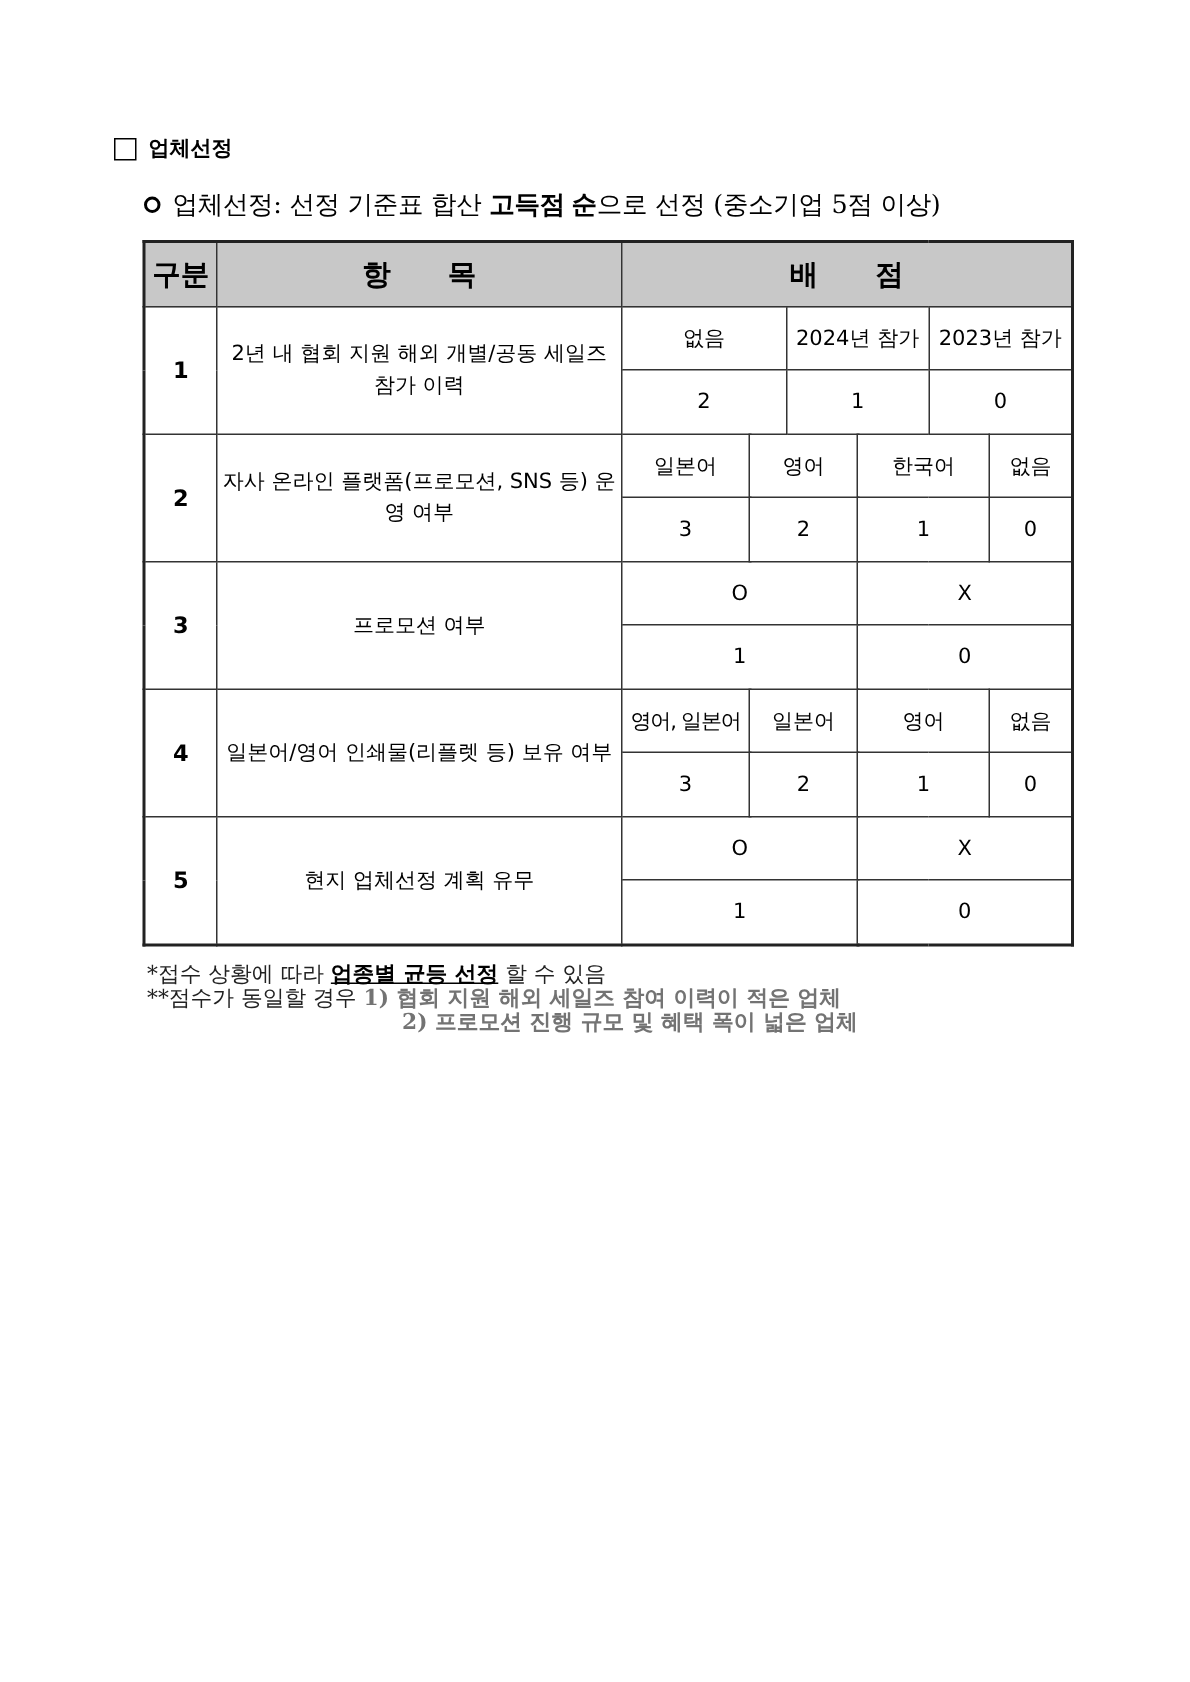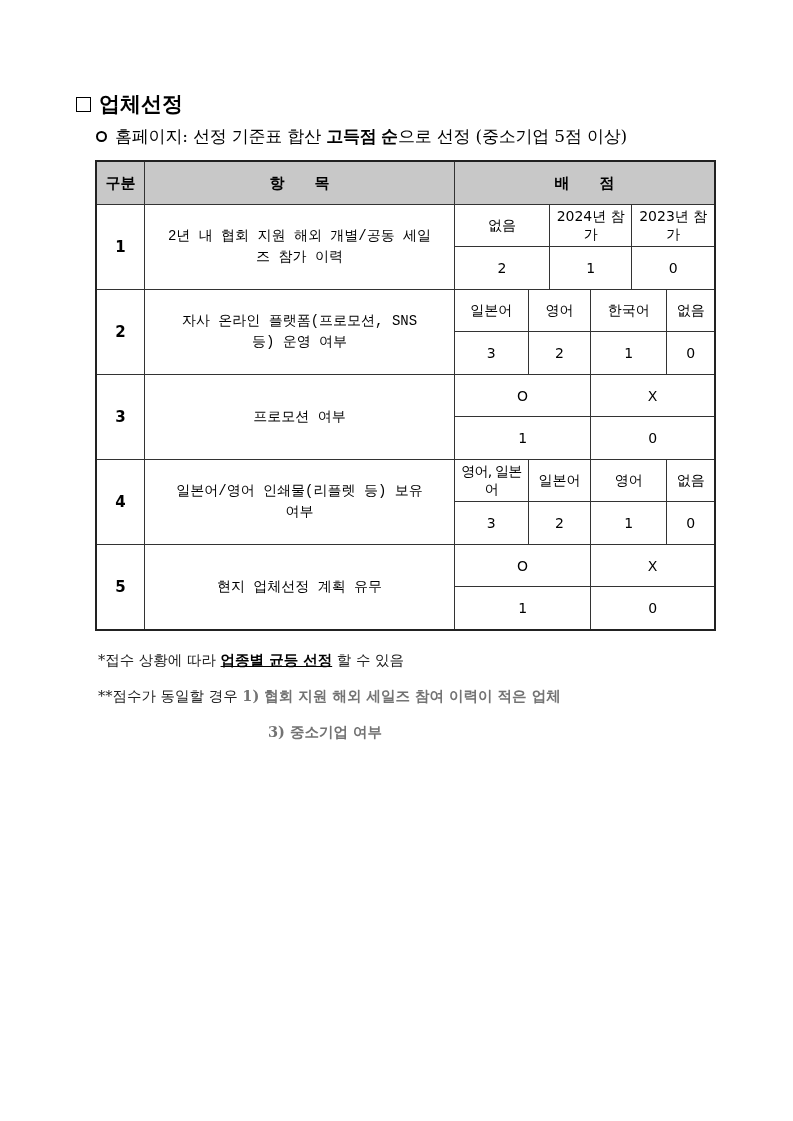--- a/index.html
+++ b/index.html
@@ -1,53 +1,53 @@
 <!DOCTYPE html>
 <html><head>
 <meta charset="utf-8">
 <style>
   html,body{margin:0;padding:0;background:#ffffff;}
   body{width:793px;height:1121px;position:relative;overflow:hidden;
        font-family:"DejaVu Serif","Liberation Serif",serif;color:#000;}
-  .section-title{position:absolute;left:76px;top:90px;font-size:21px;font-weight:bold;
+  .section-title{position:absolute;left:76px;top:90px;font-size:14px;font-weight:bold;
        font-family:"DejaVu Sans","Liberation Sans",sans-serif;display:flex;align-items:center;gap:8px;}
   .section-title .box{display:inline-block;width:15px;height:15px;border:1.6px solid #000;box-sizing:border-box;}
   .criteria{position:absolute;left:96px;top:125px;font-size:17px;display:flex;align-items:center;gap:8px;letter-spacing:-0.2px;}
   .criteria .circle{display:inline-block;width:11px;height:11px;border:2.5px solid #000;border-radius:50%;box-sizing:border-box;}
   .criteria b{font-family:Liberation Sans, sans-serif;}
 
   table.score{position:absolute;left:95px;top:160px;width:621px;border-collapse:collapse;
        font-family:"DejaVu Sans","Liberation Sans",sans-serif;font-size:14px;}
   table.score td, table.score th{border:1px solid #333;padding:0;text-align:center;vertical-align:middle;}
   table.score{border:2px solid #222;}
-  table.score th{background:#c8c8c8;height:42px;font-weight:bold;font-size:15px;margin-top:16px;}
+  table.score th{background:#c8c8c8;height:42px;font-weight:bold;font-size:19px;margin-top:16px;}
   td.num{width:47px;font-weight:bold;font-size:15px;}
-  td.item{width:265px;text-align:left;padding:0 22px !important;line-height:21px;font-size:14px;text-align:justify;font-family:Liberation Mono, monospace;}
+  td.item{width:265px;text-align:left;padding:0 2px !important;line-height:21px;font-size:14px;text-align:justify;}
   td.opt{font-weight:normal;height:41px;font-size:14px;}
   td.val{height:42px;font-size:14px;}
   .small{font-size:10.5px;letter-spacing:-0.8px;}
 
-  .notes{position:absolute;left:98px;top:642px;font-size:14.5px;line-height:35px;color:#222;}
+  .notes{position:absolute;left:98px;top:642px;font-size:14.5px;line-height:15px;color:#222;}
   .notes .line{white-space:nowrap;}
   .notes u{font-weight:bold;color:#000;}
   .notes b{color:#737373;}
   .notes .indent{padding-left:170px;}
 </style>
 </head>
 <body>
 
 <div class="section-title">
   <span class="box"></span>
   <span>업체선정</span>
 </div>
 
 <div class="criteria">
   <span class="circle"></span>
   <span>
-    <span>홈페이지: 선정 기준표 합산 </span><b>고득점 순</b><span>으로 선정 (중소기업 5점 이상)</span>
+    <span>업체선정: 선정 기준표 합산 </span><b>고득점 순</b><span>으로 선정 (중소기업 5점 이상)</span>
   </span>
 </div>
 
 <table class="score">
   <tbody>
       <tr>
     <th style="width:47px">구분</th>
     <th style="width:265px">항　　목</th>
     <th colspan="12">배　　점</th>
   </tr>
@@ -120,15 +120,15 @@
   </table>
 
 <div class="notes">
   <div class="line">
     <span>*접수 상황에 따라 </span><u>업종별 균등 선정</u><span> 할 수 있음</span>
   </div>
   <div class="line">
     <span>**점수가 동일할 경우 </span><b>1) 협회 지원 해외 세일즈 참여 이력이 적은 업체</b>
   </div>
   <div class="line indent">
-    <b>3) 중소기업 여부</b>
+    <b>2) 프로모션 진행 규모 및 혜택 폭이 넓은 업체</b>
   </div>
 </div>
 
 </body></html>

